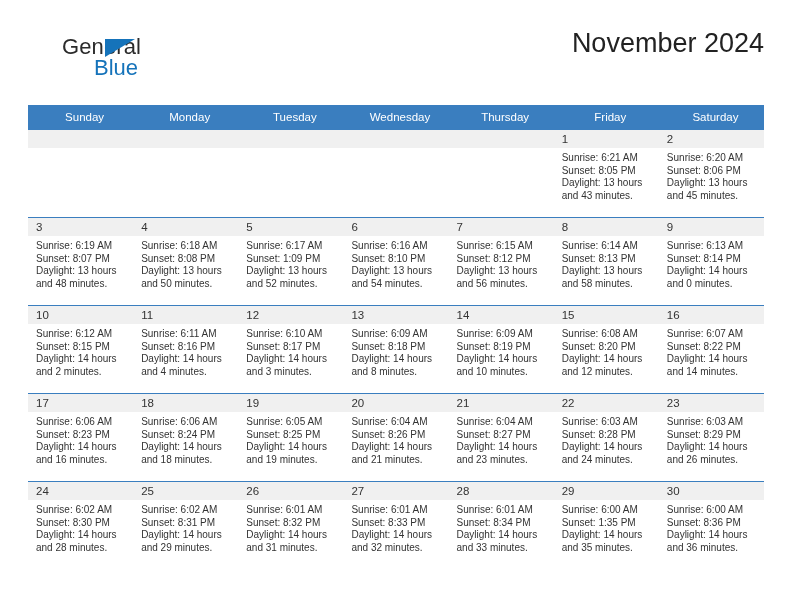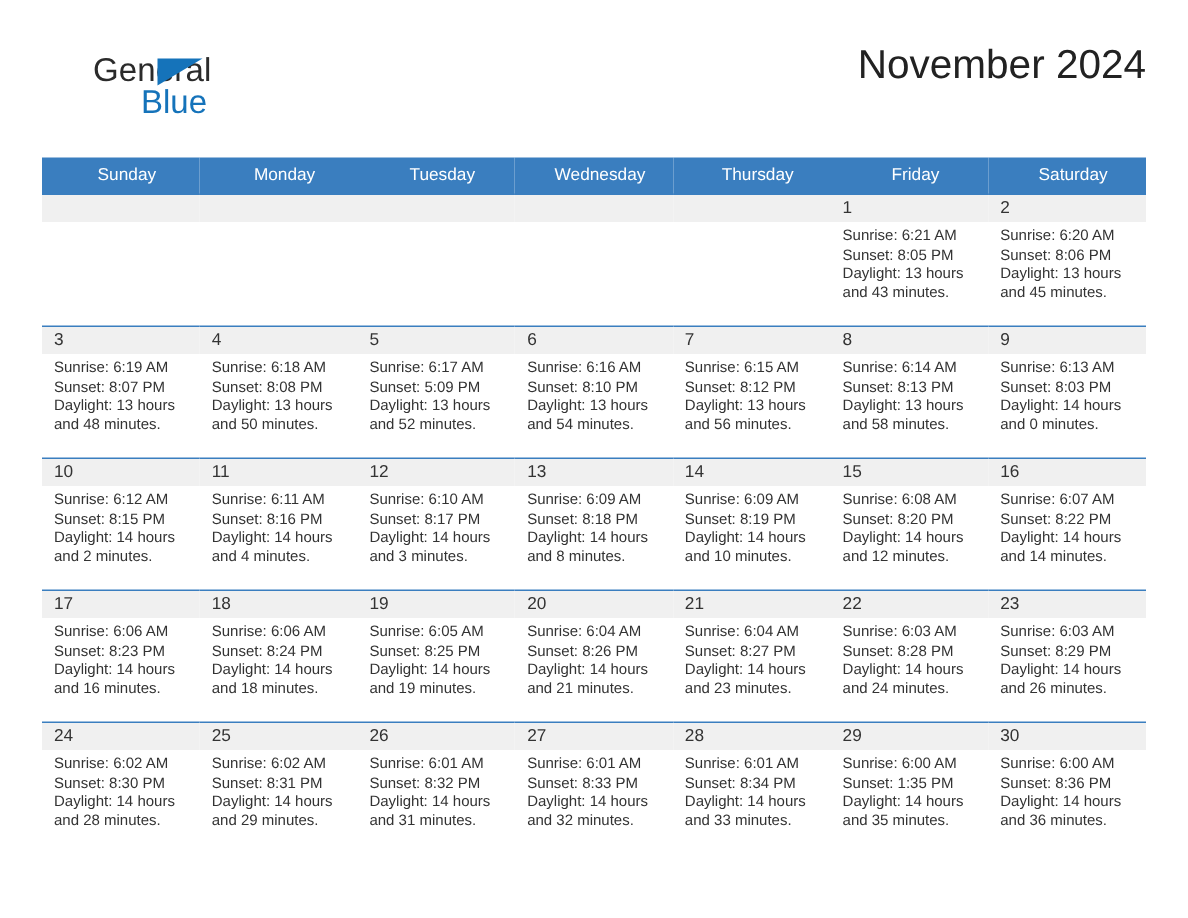--- a/index.html
+++ b/index.html
@@ -209,21 +209,21 @@
               <div>Sunrise: 6:18 AM</div>
               <div>Sunset: 8:08 PM</div>
               <div>Daylight: 13 hours</div>
               <div>and 50 minutes.</div>
             </div>
           </td>
           <td>
             <div class="daynum">5</div>
             <div class="info">
               <div>Sunrise: 6:17 AM</div>
-              <div>Sunset: 5:09 PM</div>
+              <div>Sunset: 1:09 PM</div>
               <div>Daylight: 13 hours</div>
               <div>and 52 minutes.</div>
             </div>
           </td>
           <td>
             <div class="daynum">6</div>
             <div class="info">
               <div>Sunrise: 6:16 AM</div>
               <div>Sunset: 8:10 PM</div>
               <div>Daylight: 13 hours</div>
@@ -245,21 +245,21 @@
               <div>Sunrise: 6:14 AM</div>
               <div>Sunset: 8:13 PM</div>
               <div>Daylight: 13 hours</div>
               <div>and 58 minutes.</div>
             </div>
           </td>
           <td>
             <div class="daynum">9</div>
             <div class="info">
               <div>Sunrise: 6:13 AM</div>
-              <div>Sunset: 8:03 PM</div>
+              <div>Sunset: 8:14 PM</div>
               <div>Daylight: 14 hours</div>
               <div>and 0 minutes.</div>
             </div>
           </td>
         </tr>
         <tr>
           <td>
             <div class="daynum">10</div>
             <div class="info">
               <div>Sunrise: 6:12 AM</div>

